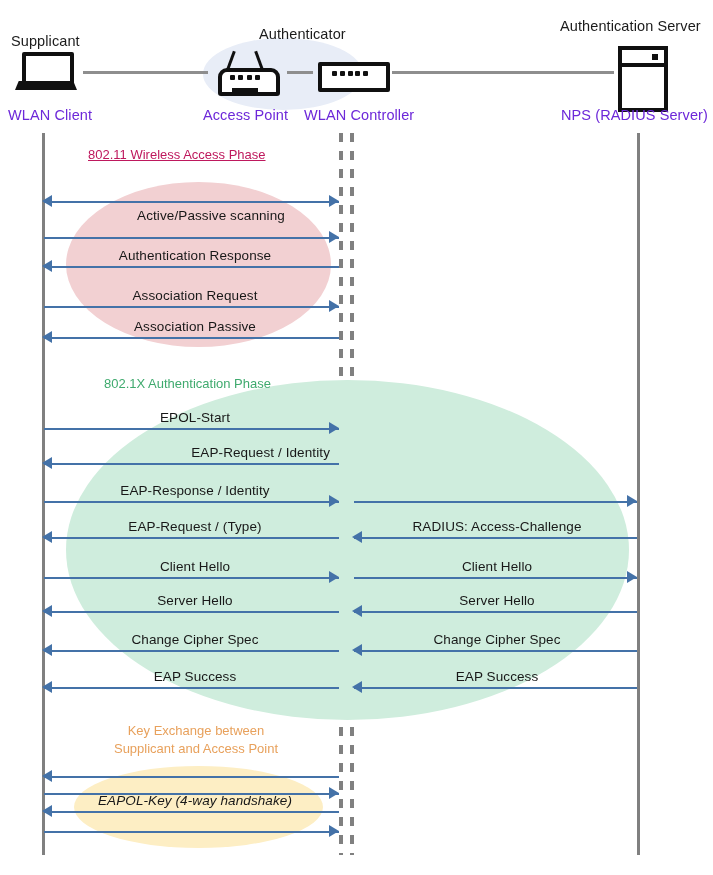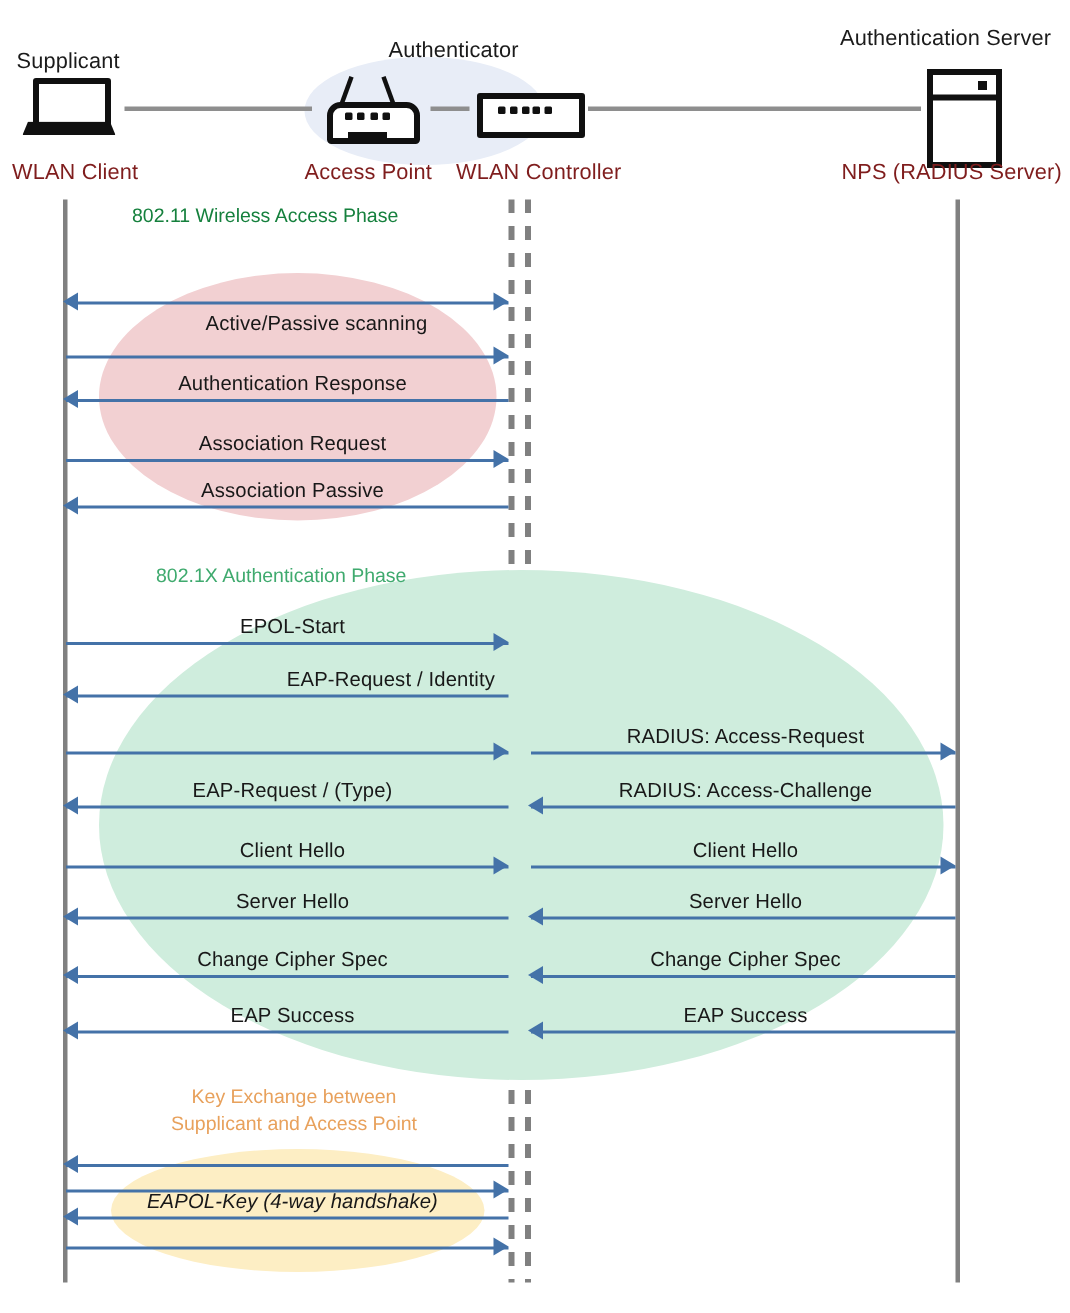--- a/index.html
+++ b/index.html
@@ -19,21 +19,21 @@
   .actor-title{
     position:absolute;
     font-size:14.5px;
     color:#1b1b1b;
     white-space:nowrap;
     letter-spacing:.1px;
   }
   .actor-sub{
     position:absolute;
     font-size:14.5px;
-    color:#7f1d1d;
+    color:#6d28d9;
     white-space:nowrap;
     letter-spacing:.1px;
   }
 
   .auth-blob{
     position:absolute;
     left:203px; top:38px;
     width:160px; height:72px;
     background:#e8edf7;
     border-radius:50%;
@@ -210,21 +210,21 @@
   <div class="lifeline-dashed" style="left:339px;top:133px;height:722px;"></div>
   <div class="lifeline-dashed" style="left:350px;top:133px;height:722px;"></div>
   <div class="lifeline" style="left:637px;top:133px;height:722px;"></div>
 
   <div class="phase-blob" style="left:66px;top:182px;width:265px;height:165px;background:#f2d0d2;"></div>
 
   <div class="phase-blob" style="left:66px;top:380px;width:563px;height:340px;background:#cfeddd;"></div>
 
   <div class="phase-blob" style="left:74px;top:766px;width:249px;height:82px;background:#fdeec4;"></div>
 
-  <div class="phase-label" style="left:88px;top:136px;color:#15803d;">802.11 Wireless Access Phase</div>
+  <div class="phase-label" style="left:88px;top:147px;color:#be185d;text-decoration:underline;">802.11 Wireless Access Phase</div>
 
   <div class="phase-label" style="left:104px;top:376px;color:#3faa6e;">802.1X Authentication Phase</div>
 
   <div class="phase-label center" style="left:96px;top:741px;width:200px;color:#e8a15c;">Supplicant and Access Point</div>
   <div class="phase-label center" style="left:96px;top:723px;width:200px;color:#e8a15c;">Key Exchange between</div>
 
   <div class="msg-line" style="left:44px;top:201px;width:295px;"></div>
   <div class="arrow-head left" style="left:42px;top:195px;"></div>
   <div class="arrow-head right" style="left:329px;top:195px;"></div>
   <div class="msg-label" style="left:76px;top:183px;width:270px;margin-top:25px;">Active/Passive scanning</div>
@@ -247,20 +247,21 @@
   <div class="msg-line" style="left:44px;top:428px;width:295px;"></div>
   <div class="arrow-head right" style="left:329px;top:422px;"></div>
   <div class="msg-label" style="left:60px;top:410px;width:270px;">EPOL-Start</div>
 
   <div class="msg-line" style="left:44px;top:463px;width:295px;"></div>
   <div class="arrow-head left" style="left:42px;top:457px;"></div>
   <div class="msg-label" style="left:60px;top:445px;width:270px;text-align:right;">EAP-Request / Identity</div>
 
   <div class="msg-line" style="left:44px;top:501px;width:295px;"></div>
   <div class="arrow-head right" style="left:329px;top:495px;"></div>
+  <div class="msg-label" style="left:60px;top:483px;width:270px;">EAP-Response / Identity</div>
 
   <div class="msg-line" style="left:44px;top:537px;width:295px;"></div>
   <div class="arrow-head left" style="left:42px;top:531px;"></div>
   <div class="msg-label" style="left:60px;top:519px;width:270px;">EAP-Request / (Type)</div>
 
   <div class="msg-line" style="left:44px;top:577px;width:295px;"></div>
   <div class="arrow-head right" style="left:329px;top:571px;"></div>
   <div class="msg-label" style="left:60px;top:559px;width:270px;">Client Hello</div>
 
   <div class="msg-line" style="left:44px;top:611px;width:295px;"></div>
@@ -283,21 +284,20 @@
 
   <div class="msg-line" style="left:44px;top:811px;width:295px;"></div>
   <div class="arrow-head left" style="left:42px;top:805px;"></div>
   <div class="msg-label" style="left:60px;top:793px;width:270px;font-style:italic;">EAPOL-Key (4-way handshake)</div>
 
   <div class="msg-line" style="left:44px;top:831px;width:295px;"></div>
   <div class="arrow-head right" style="left:329px;top:825px;"></div>
 
   <div class="msg-line" style="left:354px;top:501px;width:283px;"></div>
   <div class="arrow-head right" style="left:627px;top:495px;"></div>
-  <div class="msg-label" style="left:364px;top:483px;width:266px;">RADIUS: Access-Request</div>
 
   <div class="msg-line" style="left:354px;top:537px;width:283px;"></div>
   <div class="arrow-head left" style="left:352px;top:531px;"></div>
   <div class="msg-label" style="left:364px;top:519px;width:266px;">RADIUS: Access-Challenge</div>
 
   <div class="msg-line" style="left:354px;top:577px;width:283px;"></div>
   <div class="arrow-head right" style="left:627px;top:571px;"></div>
   <div class="msg-label" style="left:364px;top:559px;width:266px;">Client Hello</div>
 
   <div class="msg-line" style="left:354px;top:611px;width:283px;"></div>

